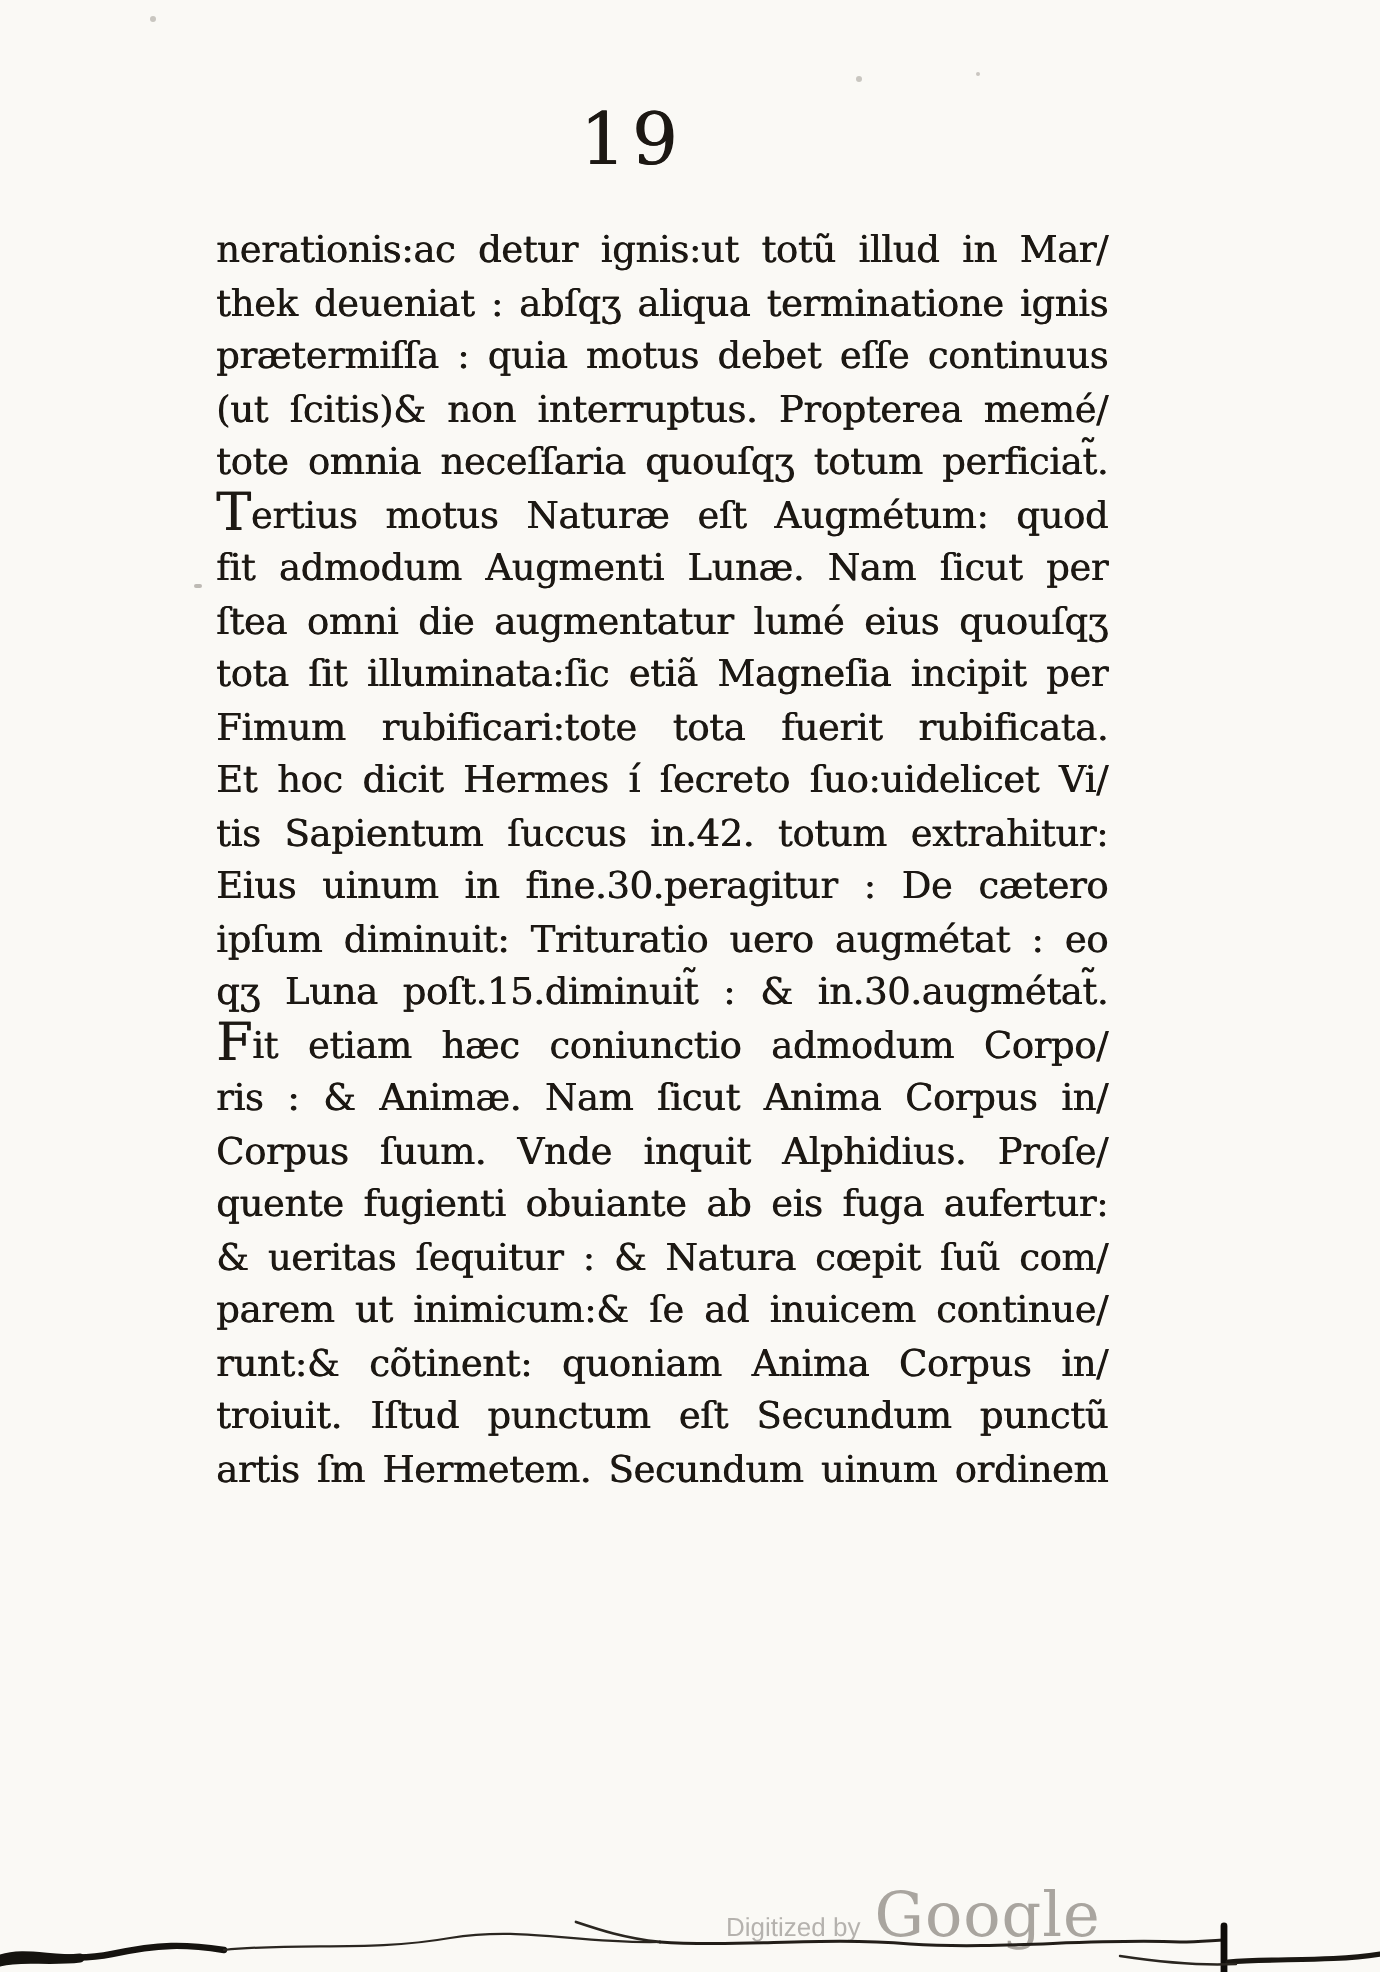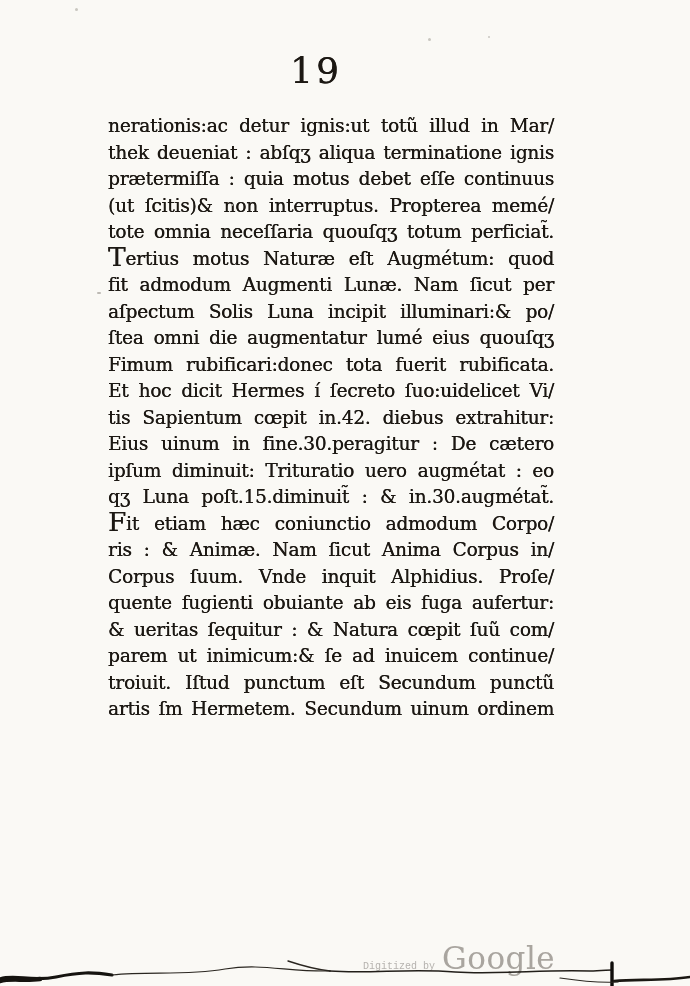--- a/index.html
+++ b/index.html
@@ -28,22 +28,22 @@
   }
   .lead-cap{
     font-size:1.42em;line-height:0;position:relative;top:1px;
   }
   .watermark{
     position:absolute;left:363px;top:940px;
     display:flex;align-items:baseline;gap:7px;
     user-select:none;
   }
   .wm-small{
-    font-family:Liberation Mono, monospace;
-    font-size:10px;color:var(--wm-text,#b5b2ae);
+    font-family:Liberation Sans, sans-serif;
+    font-size:13px;color:var(--wm-text,#b5b2ae);
   }
   .wm-logo{
     font-family:"DejaVu Serif", serif;
     font-size:31px;color:var(--wm-logo,#a9a59f);
     letter-spacing:0.5px;
   }
   .scratches{position:absolute;left:0;top:945px;width:690px;height:41px;}
   .speck{position:absolute;width:3px;height:3px;border-radius:50%;background:#c9c6c0;}
   .s1{left:75px;top:8px;}
   .s2{left:428px;top:38px;}
@@ -59,34 +59,35 @@
   <div class="page-number">19</div>
 
   <div class="text-block">
       <div class="text-line">nerationis:ac detur ignis:ut totũ illud in Mar/</div>
       <div class="text-line">thek deueniat : abſqʒ aliqua terminatione ignis</div>
       <div class="text-line">prætermiſſa : quia motus debet eſſe continuus</div>
       <div class="text-line">(ut ſcitis)&amp; non interruptus. Propterea memé/</div>
       <div class="text-line">tote omnia neceſſaria quouſqʒ totum perficiat̃.</div>
       <div class="text-line"><span class="lead-cap">T</span>ertius motus Naturæ eſt Augmétum: quod</div>
       <div class="text-line">fit admodum Augmenti Lunæ. Nam ſicut per</div>
-      <div class="text-line">aſpectum Solis Luna incipit illuminari:&amp; po/</div>
       <div class="text-line">ſtea omni die augmentatur lumé eius quouſqʒ</div>
-      <div class="text-line">Fimum rubificari:donec tota fuerit rubificata.</div>
+      <div class="text-line">tota ſit illuminata:ſic etiã Magneſia incipit per</div>
+      <div class="text-line">Fimum rubificari:tote tota fuerit rubificata.</div>
       <div class="text-line">Et hoc dicit Hermes í ſecreto ſuo:uidelicet Vi/</div>
-      <div class="text-line">tis Sapientum cœpit in.42. diebus extrahitur:</div>
+      <div class="text-line">tis Sapientum ſuccus in.42. totum extrahitur:</div>
       <div class="text-line">Eius uinum in fine.30.peragitur : De cætero</div>
       <div class="text-line">ipſum diminuit: Trituratio uero augmétat : eo</div>
       <div class="text-line">qʒ Luna poſt.15.diminuit̃ : &amp; in.30.augmétat̃.</div>
       <div class="text-line"><span class="lead-cap">F</span>it etiam hæc coniunctio admodum Corpo/</div>
       <div class="text-line">ris : &amp; Animæ. Nam ſicut Anima Corpus in/</div>
       <div class="text-line">Corpus ſuum. Vnde inquit Alphidius. Proſe/</div>
       <div class="text-line">quente fugienti obuiante ab eis fuga aufertur:</div>
       <div class="text-line">&amp; ueritas ſequitur : &amp; Natura cœpit ſuũ com/</div>
       <div class="text-line">parem ut inimicum:&amp; ſe ad inuicem continue/</div>
+      <div class="text-line">runt:&amp; cõtinent: quoniam Anima Corpus in/</div>
       <div class="text-line">troiuit. Iſtud punctum eſt Secundum punctũ</div>
       <div class="text-line">artis ſm Hermetem. Secundum uinum ordinem</div>
     </div>
 
   <div class="watermark">
     <span class="wm-small">Digitized by</span>
     <span class="wm-logo">Google</span>
   </div>
 
   <svg class="scratches" viewBox="0 0 690 41" preserveAspectRatio="none">

